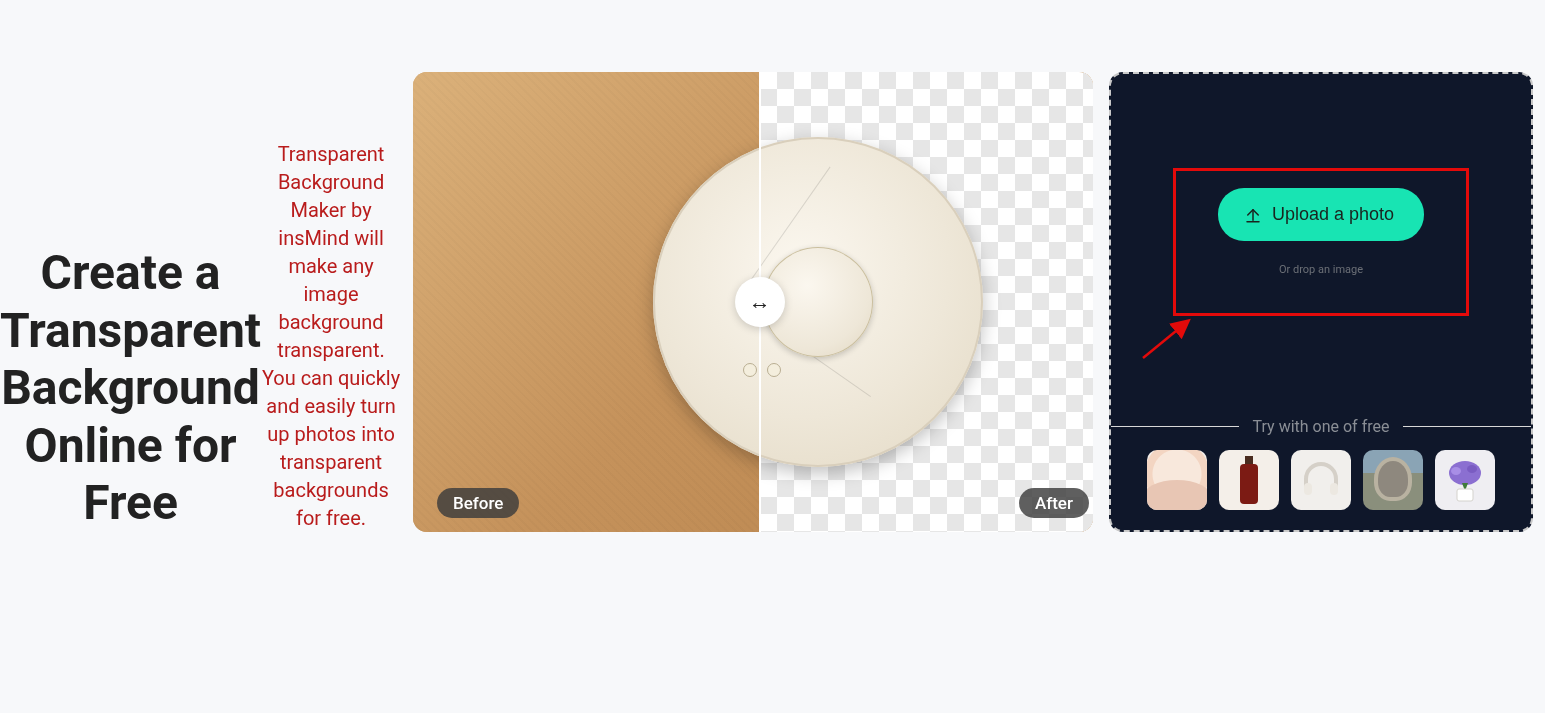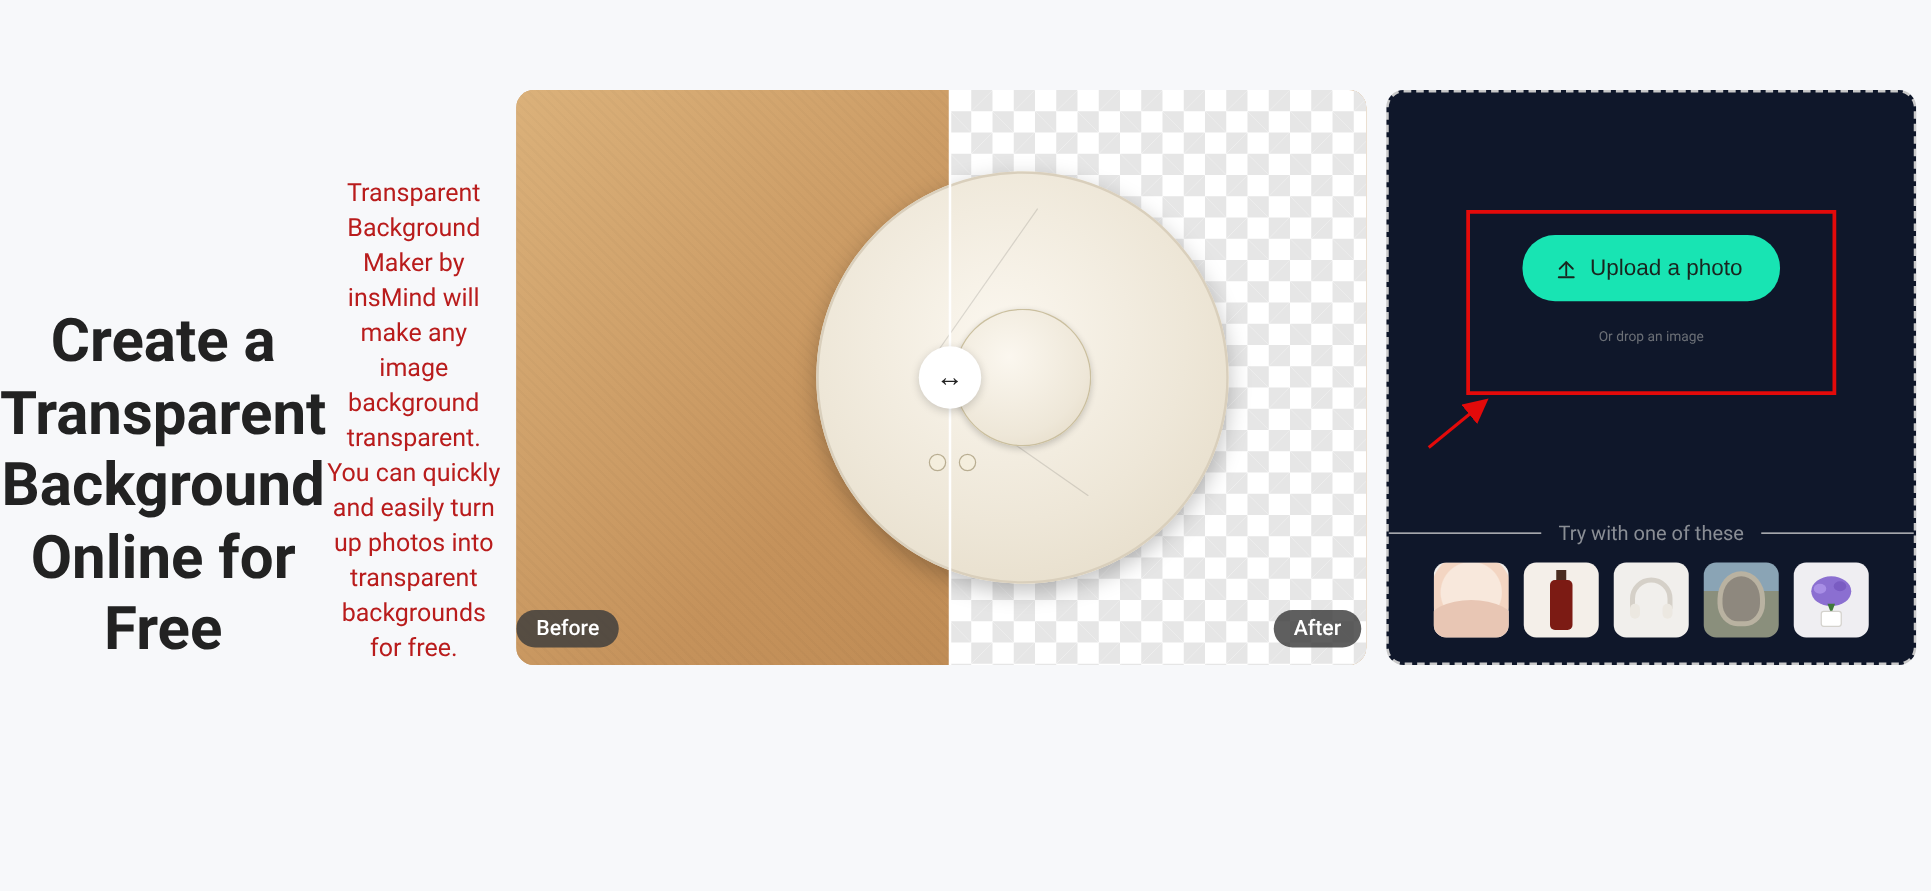--- a/index.html
+++ b/index.html
@@ -134,21 +134,21 @@
     .badge {
       position: absolute;
       bottom: 14px;
       padding: 5px 16px;
       border-radius: 999px;
       background: rgba(60,60,60,0.82);
       color: #fff;
       font-size: 17px;
       font-weight: 500;
     }
-    .badge-before { left: 0; }
+    .badge-before { left: 24px; }
     .badge-after  { right: 4px; }
 
     
     .upload-panel {
       flex: 1;
       height: 460px;
       border-radius: 14px;
       border: 2px dashed #c9c9c9;
       background: #0f172a;
       position: relative;
@@ -309,21 +309,21 @@
           </svg>
         </span>
         <span>Upload a photo</span>
       </button>
 
       <div class="drop-hint">Or drop an image</div>
 
       <div class="samples-section">
         <div class="samples-label-row">
           <span class="line"></span>
-          <span>Try with one of these</span>
+          <span>Try with one of free</span>
           <span class="line"></span>
         </div>
         <div class="samples-row">
           <div class="sample-thumb thumb-woman" title="woman portrait"></div>
           <div class="sample-thumb thumb-bottle" title="product bottle"></div>
           <div class="sample-thumb thumb-headphones" title="headphones">
             <svg width="46" height="46" viewBox="0 0 46 46">
               <path d="M8 30 V22 a15 15 0 0 1 30 0 V30" fill="none" stroke="#d5d0c8" stroke-width="4"></path>
               <rect x="6" y="26" width="8" height="12" rx="4" fill="#ece8e1"></rect>
               <rect x="32" y="26" width="8" height="12" rx="4" fill="#ece8e1"></rect>

